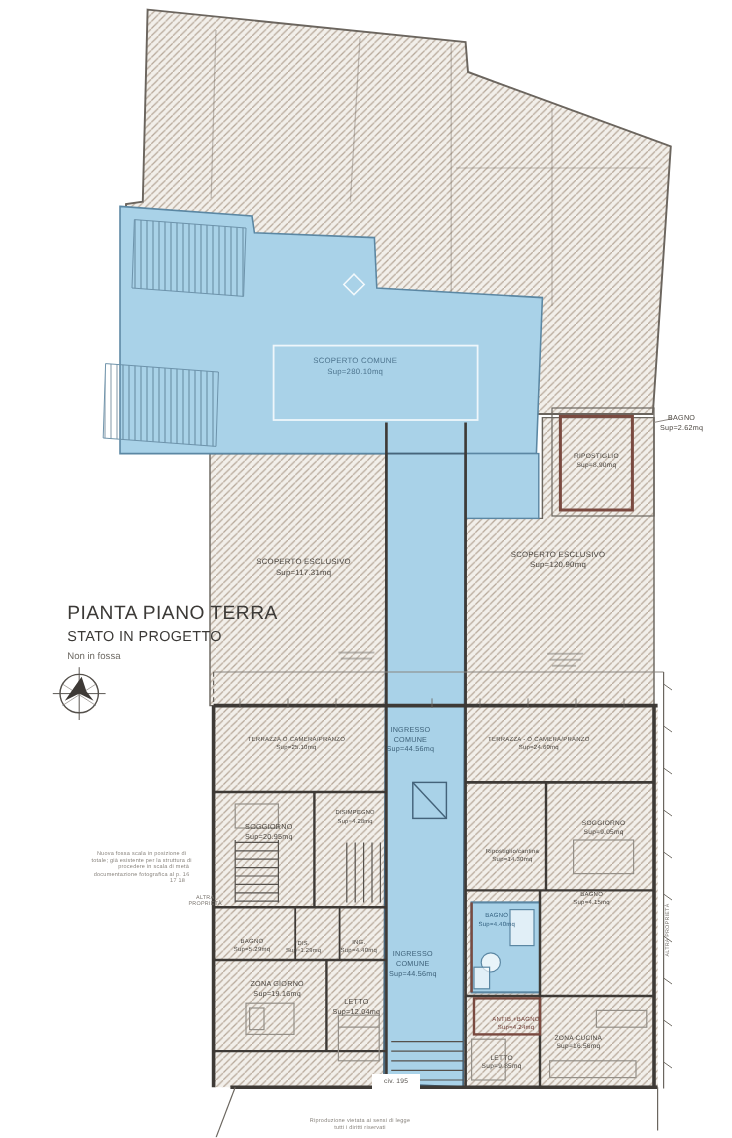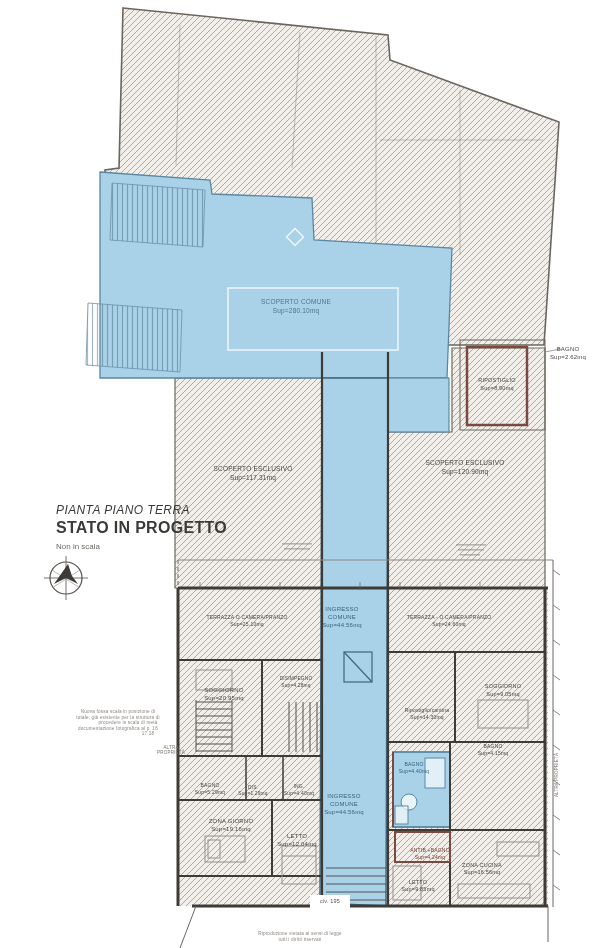--- a/index.html
+++ b/index.html
@@ -1,22 +1,22 @@
 <!DOCTYPE html>
 <html><head>
 <meta charset="utf-8">
 <style>
   html,body{margin:0;padding:0;background:#ffffff;}
   .page{position:relative;width:610px;height:948px;background:#fff;overflow:hidden;font-family:"Liberation Sans",sans-serif;}
   .plan-svg{position:absolute;left:0;top:0;}
   .label-layer{position:absolute;left:0;top:0;width:610px;height:948px;pointer-events:none;}
   .lbl{position:absolute;transform:translate(-50%,-50%);white-space:nowrap;color:#4a453f;line-height:1;letter-spacing:.2px;}
   .titleblock{position:absolute;left:56px;top:503px;color:#3c3a37;z-index:4;}
-  .titleblock .t1{font-size:12px;letter-spacing:.4px;font-style:italic;}
-  .titleblock .t2{font-size:16px;margin-top:2px;letter-spacing:.3px;font-weight:bold;}
+  .titleblock .t1{font-size:16px;letter-spacing:.4px;}
+  .titleblock .t2{font-size:12px;margin-top:2px;letter-spacing:.3px;}
   .titleblock .t3{font-size:8px;color:#6e6a64;margin-top:5px;}
   .compass{position:absolute;left:42px;top:554px;z-index:4;}
   .watermark{position:absolute;left:48px;top:440px;display:flex;align-items:center;gap:10px;z-index:6;pointer-events:none;}
   .wm-text{font-size:46px;font-weight:600;letter-spacing:1.5px;color:rgba(255,255,255,.62);
            text-shadow:0 0 1px rgba(140,135,128,.55),0 0 3px rgba(170,165,158,.35);}
 </style>
 </head>
 <body>
 
 <div class="page">
@@ -201,21 +201,21 @@
       <span class="lbl" style="left: 128px; top: 723px; font-size: 4.6px; color: rgb(138, 133, 127); transform: translate(-50%, -50%);">procedere in scala di metà</span>
       <span class="lbl" style="left: 118px; top: 729px; font-size: 4.6px; color: rgb(138, 133, 127); transform: translate(-50%, -50%);">documentazione fotografica al p. 16</span>
       <span class="lbl" style="left: 148px; top: 734px; font-size: 4.6px; color: rgb(138, 133, 127); transform: translate(-50%, -50%);">17 18</span>
       <span class="lbl" style="left: 300px; top: 934px; font-size: 4.6px; color: rgb(138, 133, 127); transform: translate(-50%, -50%);">Riproduzione vietata ai sensi di legge</span>
       <span class="lbl" style="left: 300px; top: 940px; font-size: 4.6px; color: rgb(138, 133, 127); transform: translate(-50%, -50%);">tutti i diritti riservati</span>
     </div>
 
   <div class="titleblock">
     <div class="t1">PIANTA PIANO TERRA</div>
     <div class="t2">STATO IN PROGETTO</div>
-    <div class="t3">Non in scala</div>
+    <div class="t3">Non in fossa</div>
   </div>
 
   <div class="compass">
     <svg width="48" height="48" viewBox="0 0 48 48">
       <circle cx="24" cy="24" r="16" fill="none" stroke="#55514c" stroke-width="1.2"></circle>
       <path d="M24,2 V46 M2,24 H46" stroke="#55514c" stroke-width=".8"></path>
       <path d="M10,16 L38,34 M10,34 L38,16" stroke="#8a857f" stroke-width=".6"></path>
       <polygon points="12,30 26,10 30,22 36,30 24,24" fill="#3e3a36"></polygon>
     </svg>
   </div>

